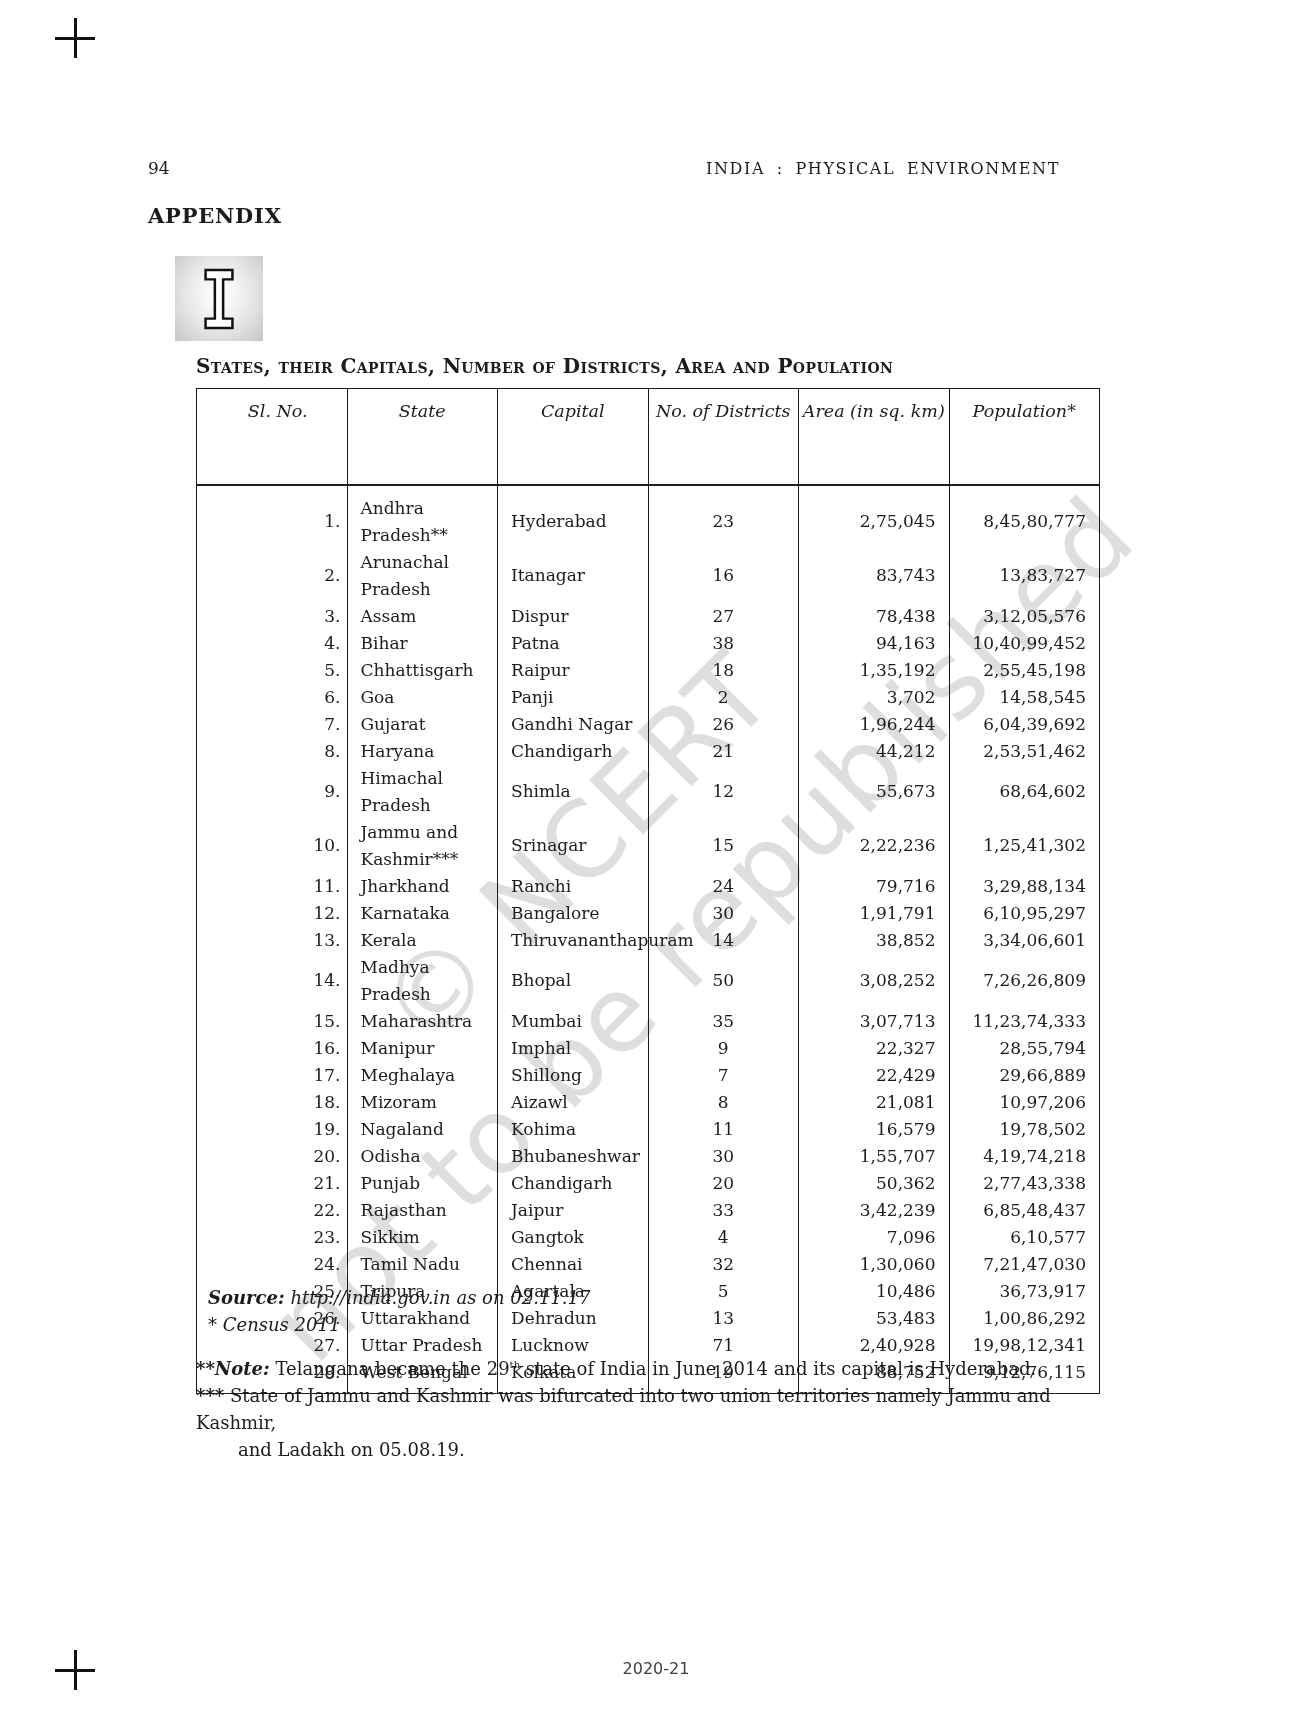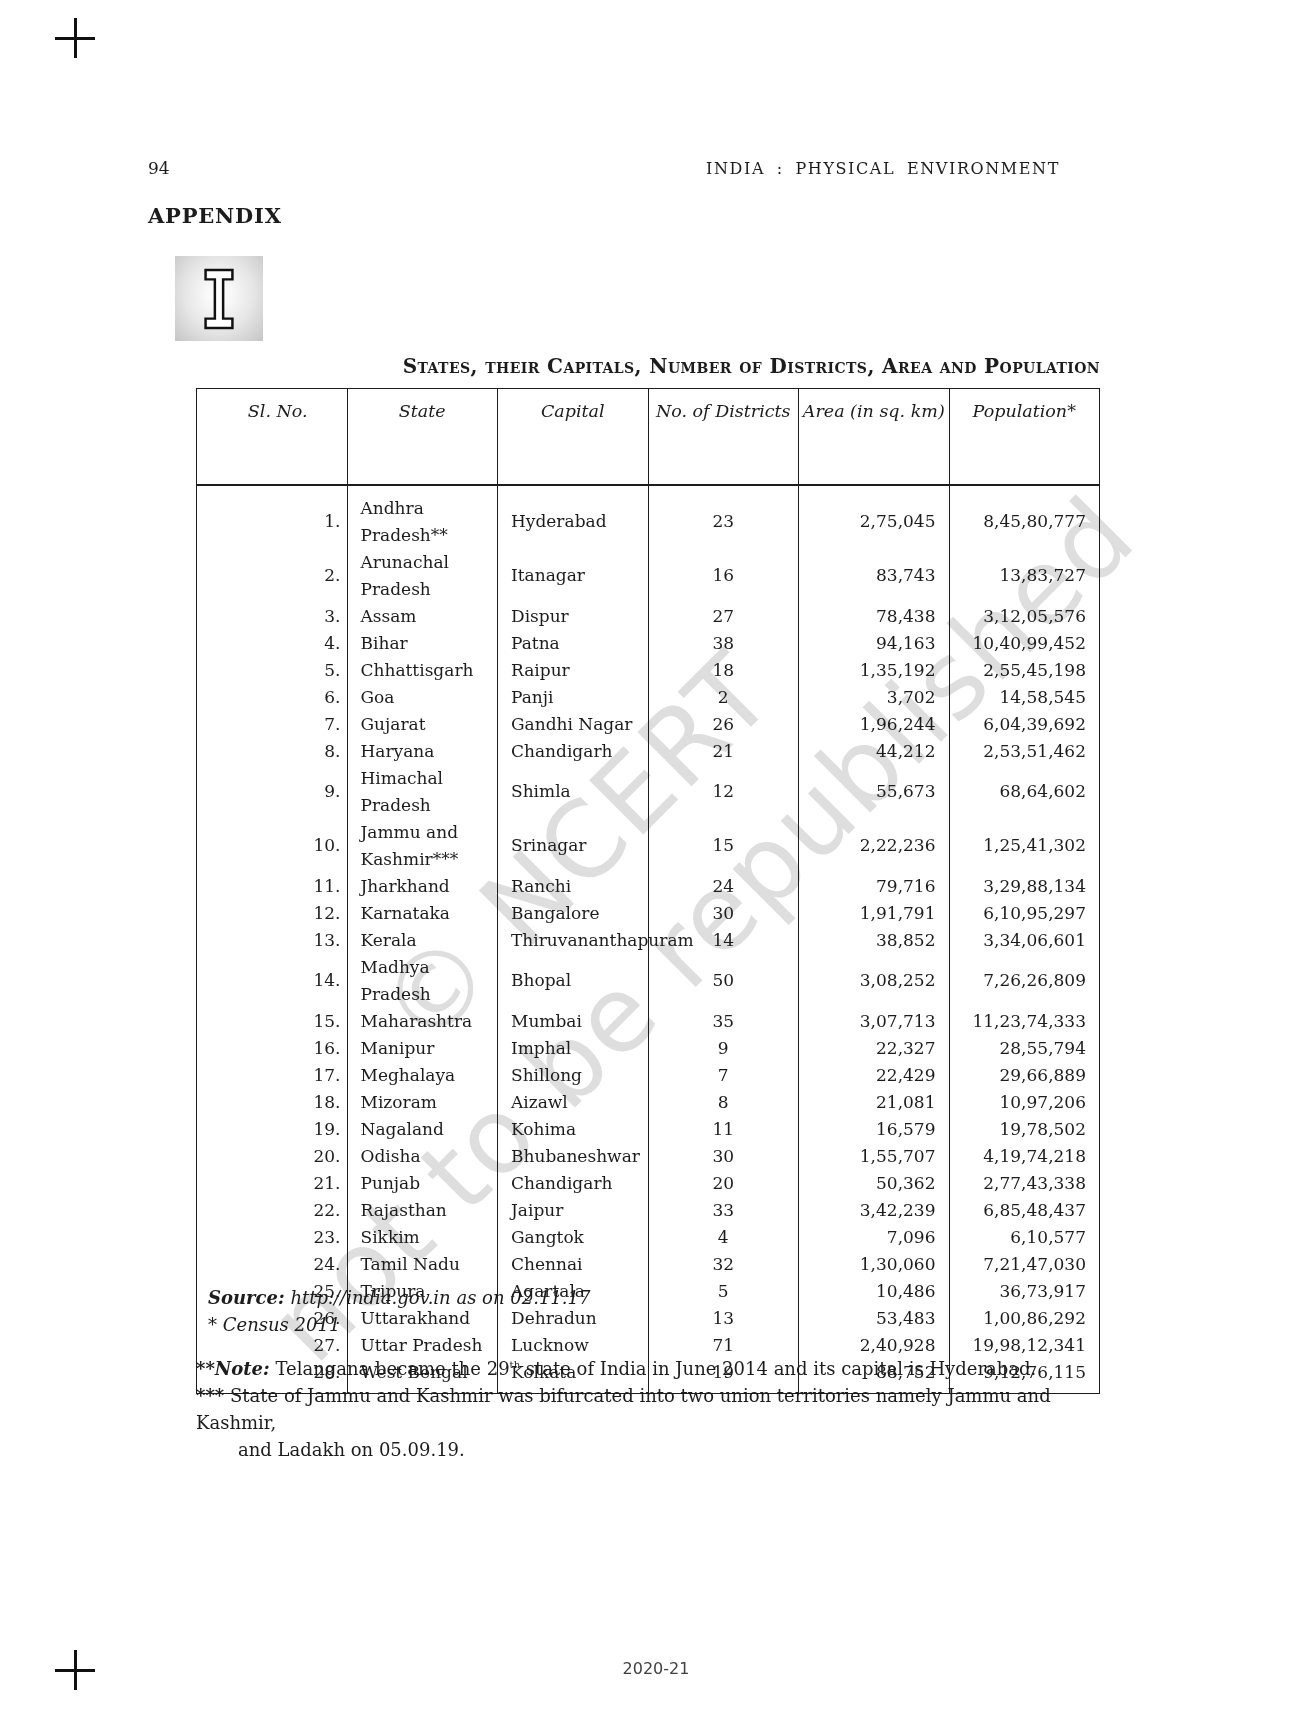--- a/index.html
+++ b/index.html
@@ -38,21 +38,21 @@
   .watermark span {
     position:absolute; font-family:"DejaVu Sans", sans-serif; color:#dedede;
     font-size:105px; line-height:105px; white-space:nowrap;
     transform-origin:0 50%; transform:rotate(-45deg); letter-spacing:2px;
   }
   .wm1 { left:400px; top:975px; }
   .wm2 { left:290px; top:1290px; }
 
   .table-title {
     position:absolute; left:196px; top:354px; width:904px; z-index:2;
-    text-align:right; font-weight:bold; font-variant:small-caps;
+    text-align:left; font-weight:bold; font-variant:small-caps;
     font-size:20px; letter-spacing:0.4px;
   }
 
   table.states {
     position:absolute; left:196px; top:388px; width:904px; z-index:2;
     border-collapse:collapse; table-layout:fixed;
     border:1.6px solid #1c1c1c; background:transparent;
   }
   table.states th, table.states td {
     border-left:1.4px solid #1c1c1c; background:transparent;
@@ -365,18 +365,18 @@
       <span class="blabel">Source:</span>
       <span>http://india.gov.in  as on 02.11.17</span>
     </div>
     <div class="census-line">* Census 2011</div>
     <div class="note-line">
       <span class="blabel">**Note:</span><span> Telangana became the 29</span><sup>th</sup><span> state of India in June 2014 and its capital is Hyderabad.</span>
     </div>
     <div class="note2-line">
       <span class="m3">***</span><span> State of Jammu and Kashmir was bifurcated into two union territories namely Jammu and Kashmir,</span>
     </div>
-    <div class="note2-cont">and Ladakh on 05.09.19.</div>
+    <div class="note2-cont">and Ladakh on 05.08.19.</div>
   </div>
 
   <div class="page-footer">2020-21</div>
 
 </div>
 
 </body></html>

